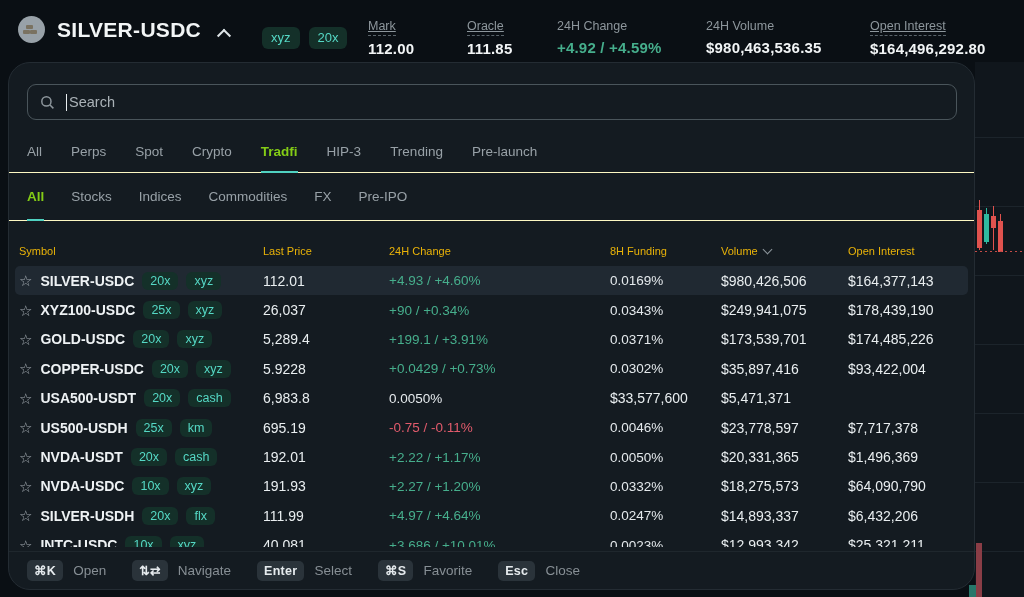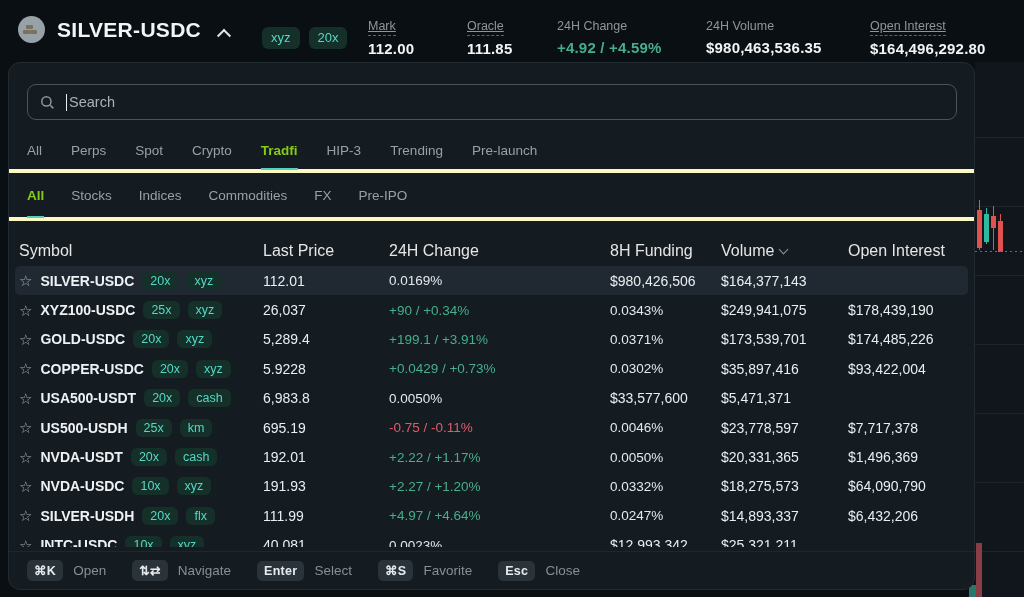--- a/index.html
+++ b/index.html
@@ -35,41 +35,41 @@
   .bg-strip { position:absolute; left:975px; top:62px; width:49px; height:535px; background:#10161c; z-index:1; }
   .bg-grid { position:absolute; inset:0;
     background:repeating-linear-gradient(to bottom, transparent 0, transparent 68px, #1c242b 68px, #1c242b 69px);
     background-position:0 7px; }
   .candle { position:absolute; z-index:1; }
   .dotline { position:absolute; left:975px; top:251px; width:49px; height:1px; z-index:1;
     background:repeating-linear-gradient(to right, #c24b47 0 2px, transparent 2px 5px); }
 
   
   .panel { position:absolute; left:8px; top:62px; width:967px; height:528px;
-    background:#141b21; border:1px solid #242c33; border-radius:12px; z-index:2; }
+    background:#141b21; border:1px solid #242c33; border-radius:22px; z-index:2; }
 
   .searchbox { position:absolute; left:18px; top:21px; width:930px; height:36px;
     border:1px solid #4a555b; border-radius:9px; display:flex; align-items:center; padding:0 12px; }
   .searchbox svg { flex:0 0 auto; }
   .caret { width:1px; height:17px; background:#e8edef; margin-left:11px; }
   .search-input { flex:1; background:transparent; border:none; outline:none; color:#cfd6da;
     font-size:14.5px; font-family:"Liberation Sans",sans-serif; margin-left:2px; }
   .search-input::placeholder { color:#aab2b7; }
 
   .tabs { position:absolute; left:0; right:0; display:flex; align-items:stretch;
-    padding-left:18px; gap:29px; border-bottom:4px solid #fef9c3; }
+    padding-left:18px; gap:29px; border-bottom:1px solid #fef9c3; }
   .tabs-1 { top:68px; height:42px; }
   .tabs-2 { top:110px; height:48px; gap:27px; }
   .tab { display:flex; align-items:center; font-size:13.5px; color:#98a1a7; position:relative; cursor:pointer; white-space:nowrap; }
   .tab.active { color:#84cc16; font-weight:700; }
   .tab.active::after { content:""; position:absolute; left:0; right:0; bottom:-1px; height:2px; background:var(--accent,#50d2c1); }
 
   .thead, .trow { display:grid; grid-template-columns:244px 126px 221px 111px 127px 1fr;
     align-items:center; margin:0 6px; padding-left:4px; }
-  .thead { position:absolute; top:176px; left:0; right:0; height:24px; color:#e5e5e5; font-size:16px; }
+  .thead { position:absolute; top:176px; left:0; right:0; height:24px; color:#eab308; font-size:11px; }
   .th { display:flex; align-items:center; gap:6px; cursor:pointer; }
   .sort-chev { width:7px; height:7px; border-right:1.6px solid #8d969c; border-bottom:1.6px solid #8d969c; transform:rotate(45deg); margin-top:-4px; }
 
   .rows { position:absolute; top:203px; left:0; right:0; height:281px; overflow:hidden; }
   .trow { height:29.4px; cursor:pointer; color:#e9eef0; }
   .trow.selected { background:#202932; border-radius:5px; }
   .cell-sym { display:flex; align-items:center; gap:8px; }
   .star { color:#a2aab0; font-size:15px; line-height:1; cursor:pointer; }
   .symname { font-size:14px; font-weight:600; color:#eef2f4; white-space:nowrap; }
   .rbadge { background:#143029; color:#55d8c5; font-size:12.5px; padding:2px 8px; border-radius:6px; }
@@ -176,20 +176,21 @@
 
   <div class="rows" id="rows">
       <div class="trow selected">
     <div class="cell-sym">
       <span class="star">☆</span>
       <span class="symname">SILVER-USDC</span>
       <span class="rbadge">20x</span>
       <span class="rbadge">xyz</span>
     </div>
     <div class="cell-price">112.01</div>
+    <div class="cell-chg up">+4.93 / +4.60%</div>
     <div class="cell-fund">0.0169%</div>
     <div class="cell-vol">$980,426,506</div>
     <div class="cell-oi">$164,377,143</div>
   </div>
       <div class="trow">
     <div class="cell-sym">
       <span class="star">☆</span>
       <span class="symname">XYZ100-USDC</span>
       <span class="rbadge">25x</span>
       <span class="rbadge">xyz</span>
@@ -291,20 +292,21 @@
     <div class="cell-oi">$6,432,206</div>
   </div>
       <div class="trow">
     <div class="cell-sym">
       <span class="star">☆</span>
       <span class="symname">INTC-USDC</span>
       <span class="rbadge">10x</span>
       <span class="rbadge">xyz</span>
     </div>
     <div class="cell-price">40,081</div>
+    <div class="cell-chg up">+3.686 / +10.01%</div>
     <div class="cell-fund">0.0023%</div>
     <div class="cell-vol">$12,993,342</div>
     <div class="cell-oi">$25,321,211</div>
   </div>
     </div>
 
   <div class="pfooter" id="pfooter">
       <div class="shortcut">
         <span class="kbd">⌘K</span>
         <span class="klabel">Open</span>

